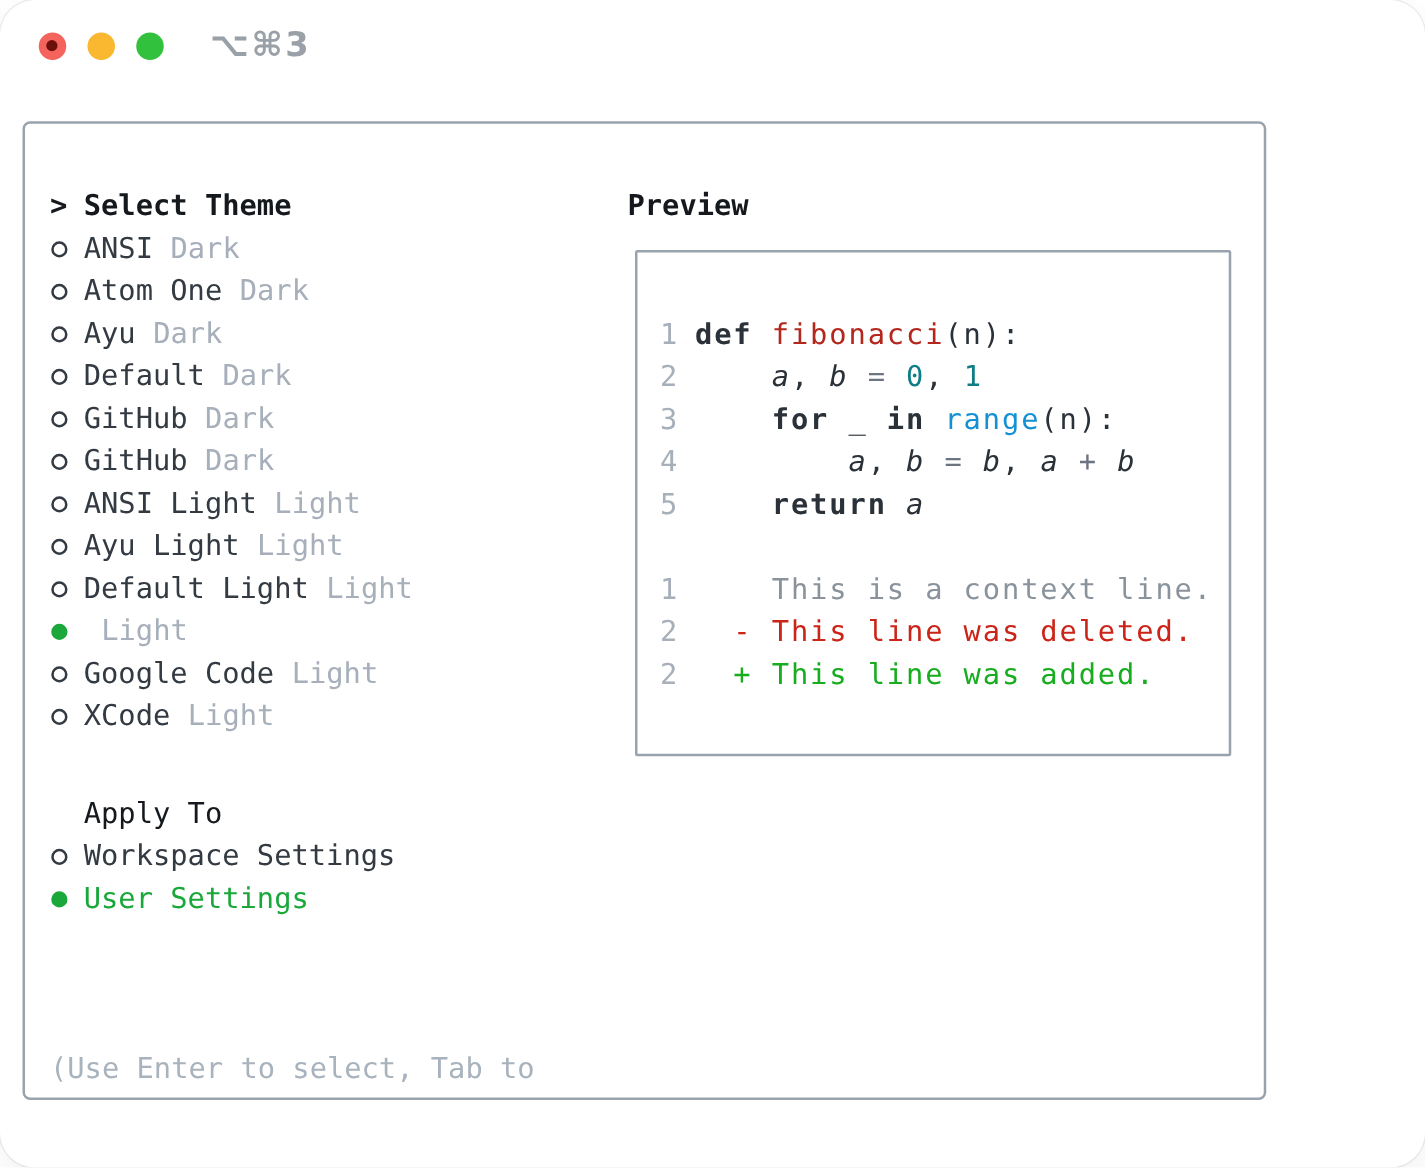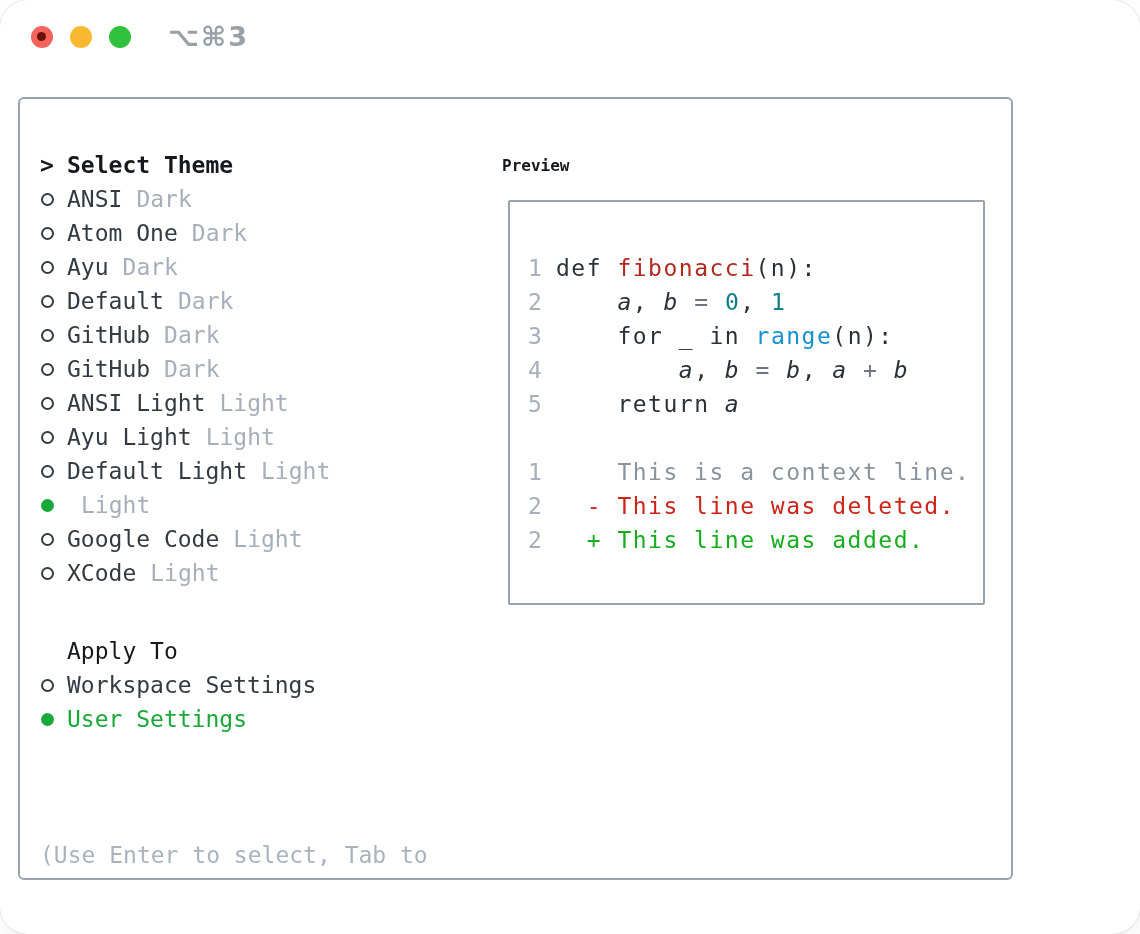--- a/index.html
+++ b/index.html
@@ -47,31 +47,31 @@
   .theme-name.sel{color:var(--green-sel);}
   .theme-variant{color:var(--tag-gray);margin-left:14px;}
   .apply-header{color:var(--header-black);margin-top:44px;text-align:center;}
   .apply-label{color:var(--text-dark);}
   .apply-label.sel{color:var(--green-sel);}
   .hint{margin-top:34px;color:var(--hint-gray);font-size:23px;line-height:34px;white-space:pre;}
 
   
   .preview-title{
     position:absolute;left:482px;top:49px;height:34px;display:flex;align-items:center;
-    font-size:16px;font-weight:bold;color:var(--header-black);
+    font-size:23px;font-weight:bold;color:var(--header-black);
   }
   .preview-box{
     position:absolute;left:488px;top:101px;width:477px;height:405px;
     border:2px solid var(--border-gray);border-radius:2px;background:#fff;
     padding:49px 0 0 18px;overflow:hidden;
   }
   .code-line{height:34px;display:flex;align-items:center;font-size:23px;white-space:pre;letter-spacing:1.5px;}
   .lnum{display:inline-block;width:28px;flex:none;color:var(--line-num);}
   .tok-plain{color:var(--code-dark);}
-  .tok-kw{color:var(--code-dark);}
+  .tok-kw{color:var(--code-dark);font-weight:bold;}
   .tok-func{color:var(--func-red);}
   .tok-num{color:var(--num-teal);}
   .tok-builtin{color:var(--builtin-blue);}
   .tok-op{color:var(--op-gray);}
   .tok-var{color:var(--code-dark);font-style:italic;}
   .tok-context{color:var(--ctx-gray);}
   .tok-deleted{color:var(--del-red);}
   .tok-added{color:var(--add-green);}
 </style>
 </head>

